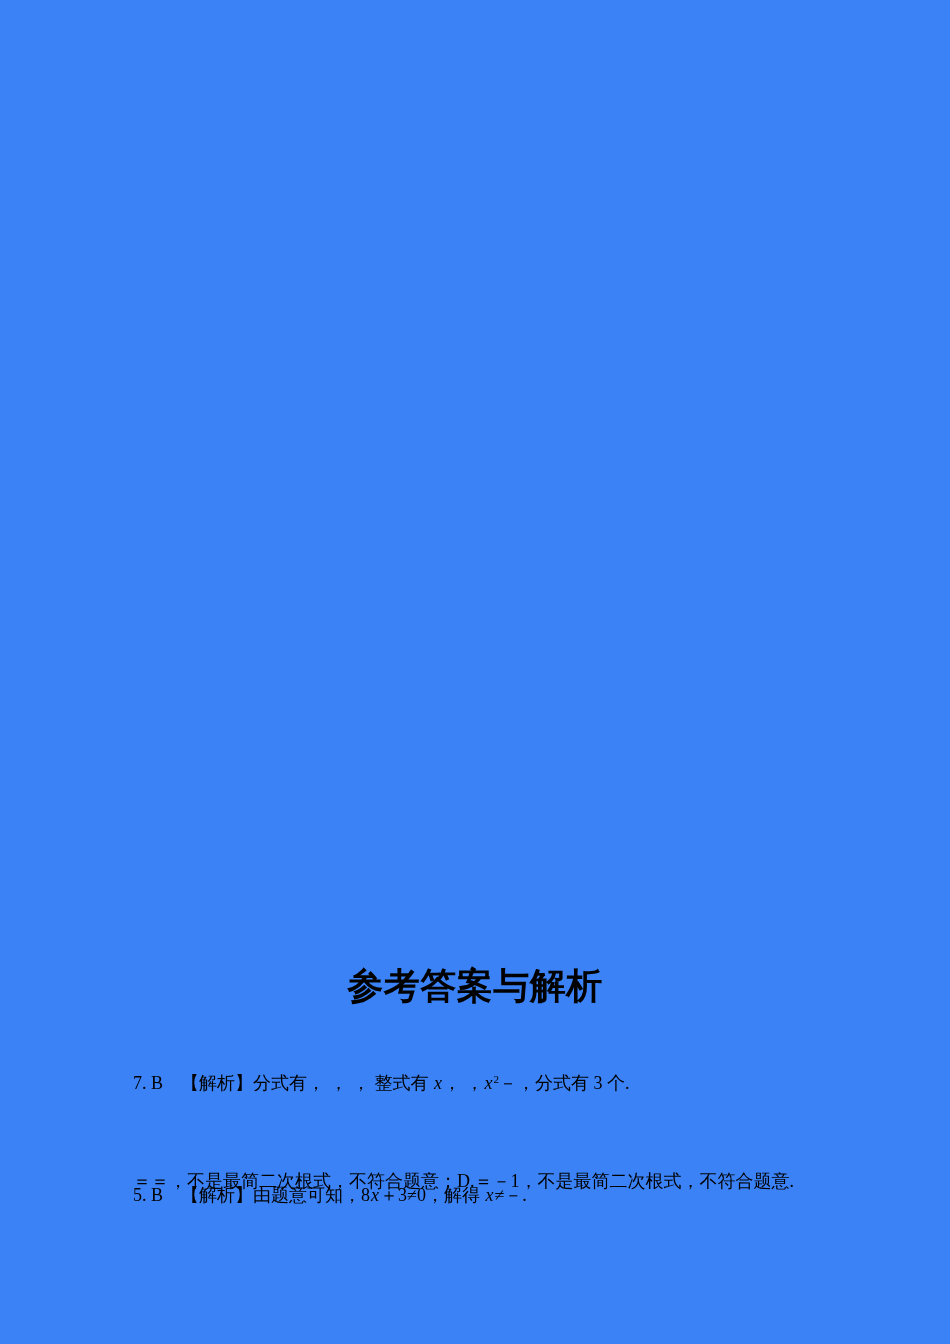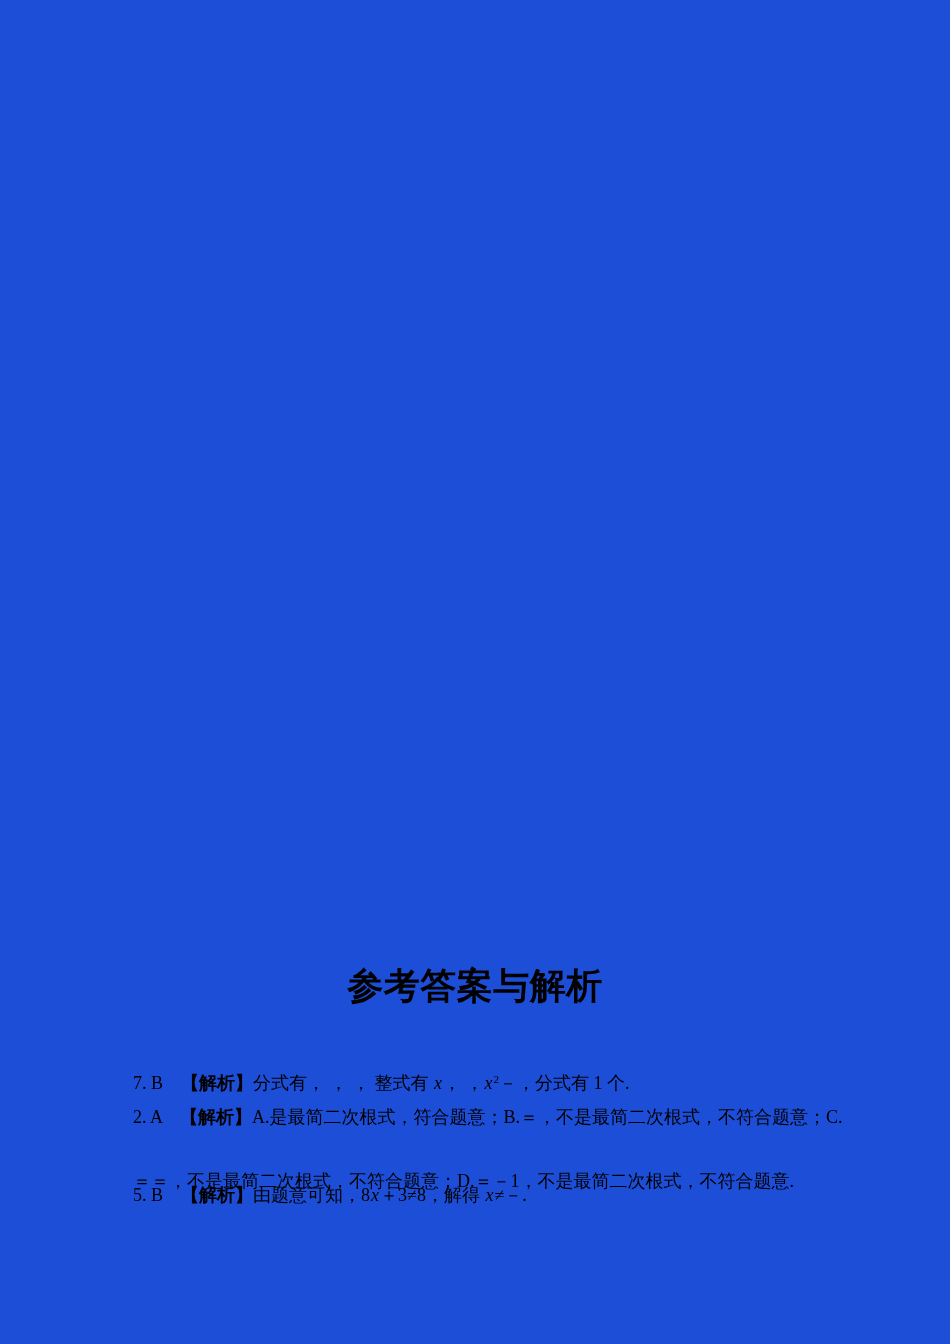--- a/index.html
+++ b/index.html
@@ -4,21 +4,21 @@
 <style>
   html, body {
     margin: 0;
     padding: 0;
     background: #ffffff;
   }
   .page {
     position: relative;
     width: 950px;
     height: 1344px;
-    background: #1d4ed8;
+    background: #3b82f6;
     overflow: hidden;
     font-family: "Liberation Serif", "DejaVu Serif", serif;
     color: #000000;
   }
   .title {
     position: absolute;
     top: 962px;
     left: 0;
     width: 100%;
     text-align: center;
@@ -33,39 +33,38 @@
     right: 120px;
     font-size: 18px;
     line-height: 26px;
     white-space: nowrap;
   }
   #line-1 { top: 1066px; }
   #line-2 { top: 1104px; }
   #line-3 { top: 1168px; }
   #line-4 { top: 1182px; }
   .label {
-    font-weight: bold;
+    font-weight: normal;
   }
   .var {
     font-style: italic;
     padding: 0 1px;
   }
   .sup {
     font-size: 11px;
     vertical-align: 6px;
   }
 </style>
 </head>
 <body>
 
 <div class="page">
 
   <div class="title">参考答案与解析</div>
 
-  <div class="line" id="line-1"><span>7. B　</span><span class="label">【解析】</span><span>分式有， ， ， 整式有 </span><span class="var">x</span><span>， ，</span><span class="var">x</span><span class="sup">2</span><span>－，分式有 1 个.</span></div>
+  <div class="line" id="line-1"><span>7. B　</span><span class="label">【解析】</span><span>分式有， ， ， 整式有 </span><span class="var">x</span><span>， ，</span><span class="var">x</span><span class="sup">2</span><span>－，分式有 3 个.</span></div>
 
-  <div class="line" id="line-2"><span>2. A　</span><span class="label">【解析】</span><span>A.是最简二次根式，符合题意；B.＝，不是最简二次根式，不符合题意；C.</span></div>
 
   <div class="line" id="line-3"><span>＝＝，不是最简二次根式，不符合题意；D.＝－1，不是最简二次根式，不符合题意.</span></div>
 
-  <div class="line" id="line-4"><span>5. B　</span><span class="label">【解析】</span><span>由题意可知，8</span><span class="var">x</span><span>＋3≠8，解得 </span><span class="var">x</span><span>≠－.</span></div>
+  <div class="line" id="line-4"><span>5. B　</span><span class="label">【解析】</span><span>由题意可知，8</span><span class="var">x</span><span>＋3≠0，解得 </span><span class="var">x</span><span>≠－.</span></div>
 
 </div>
 
 </body></html>

